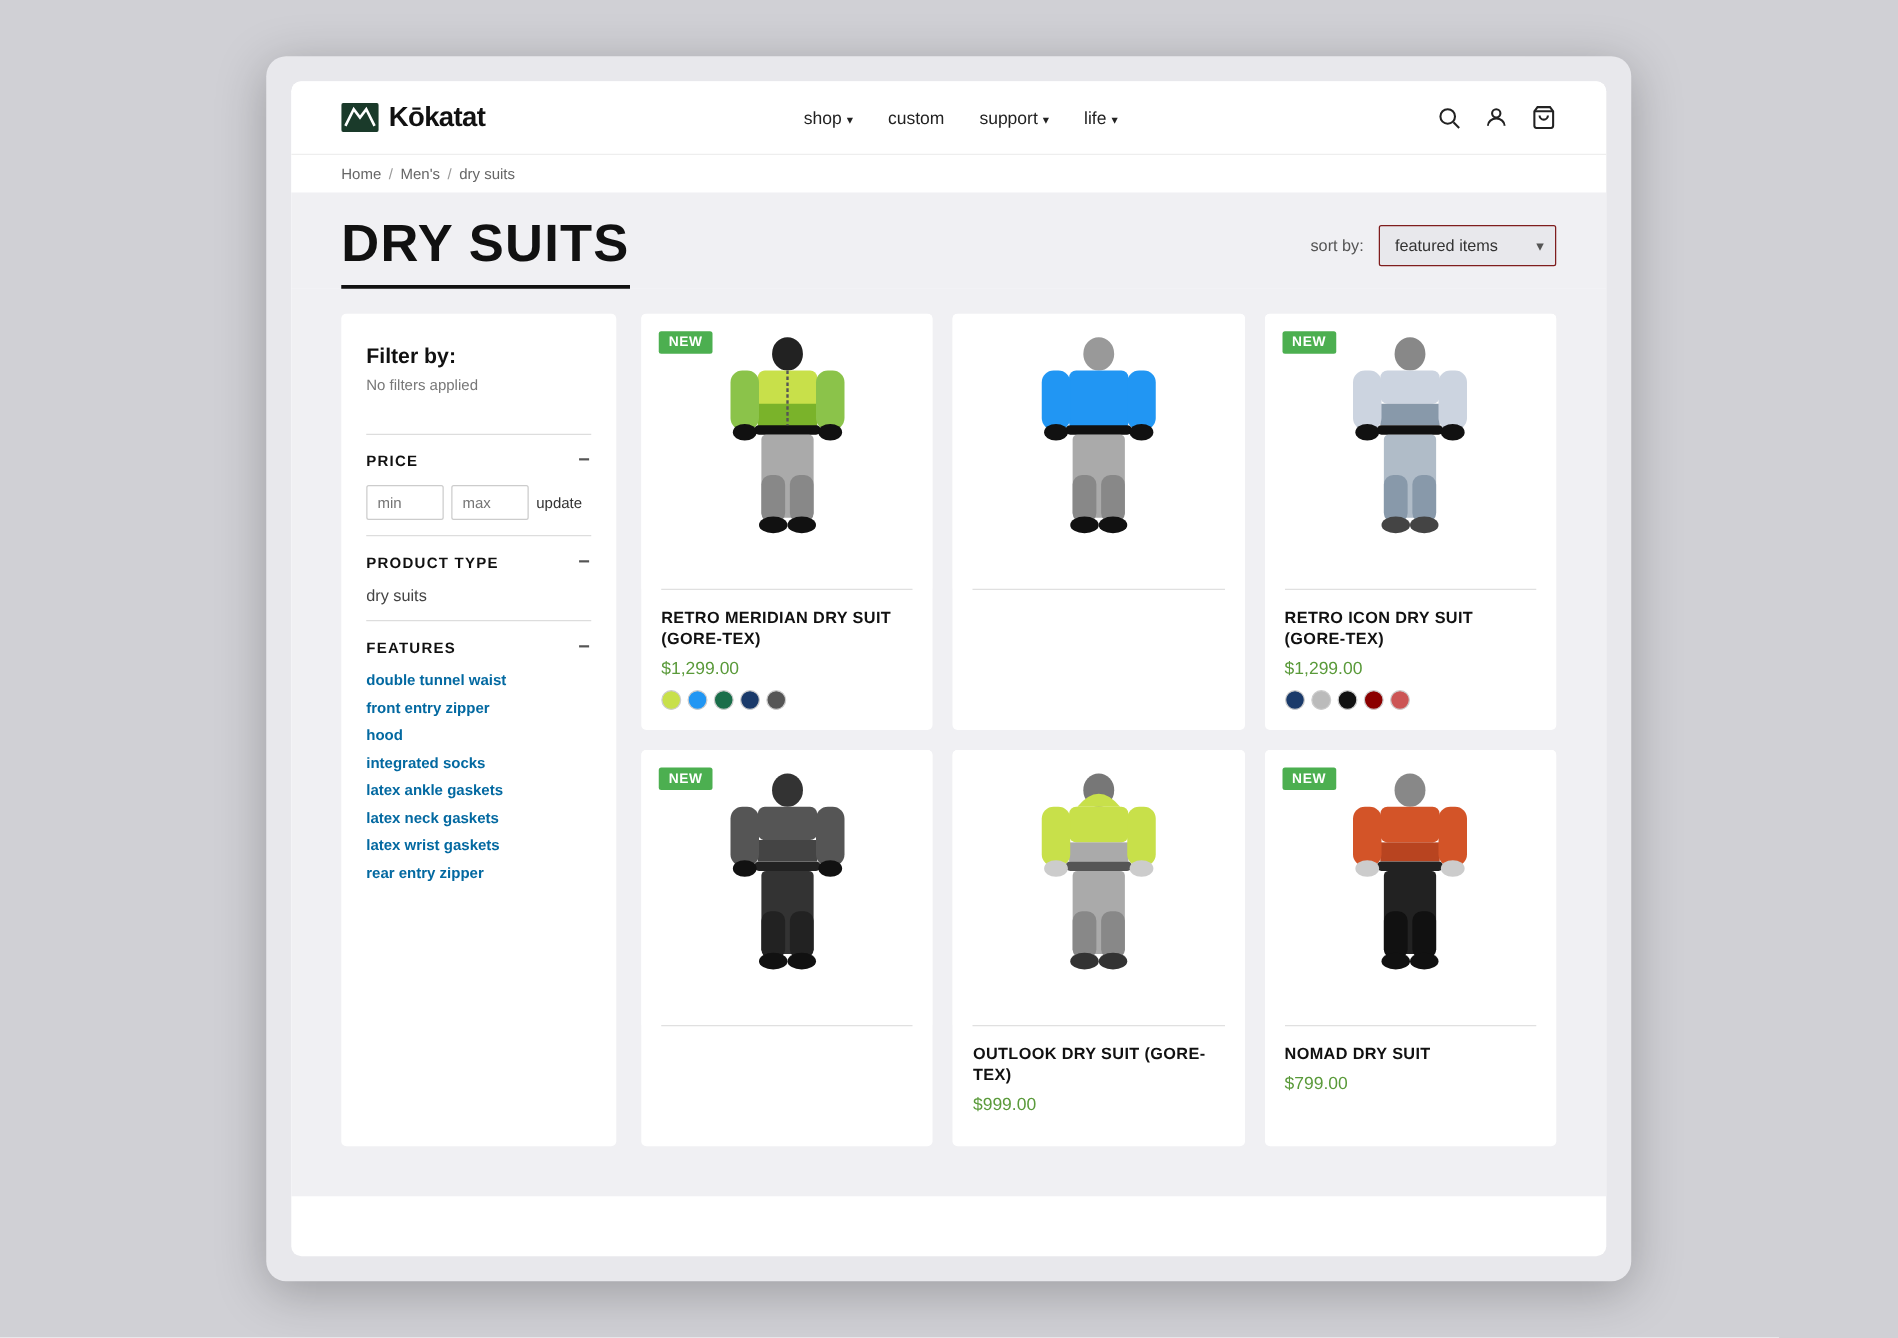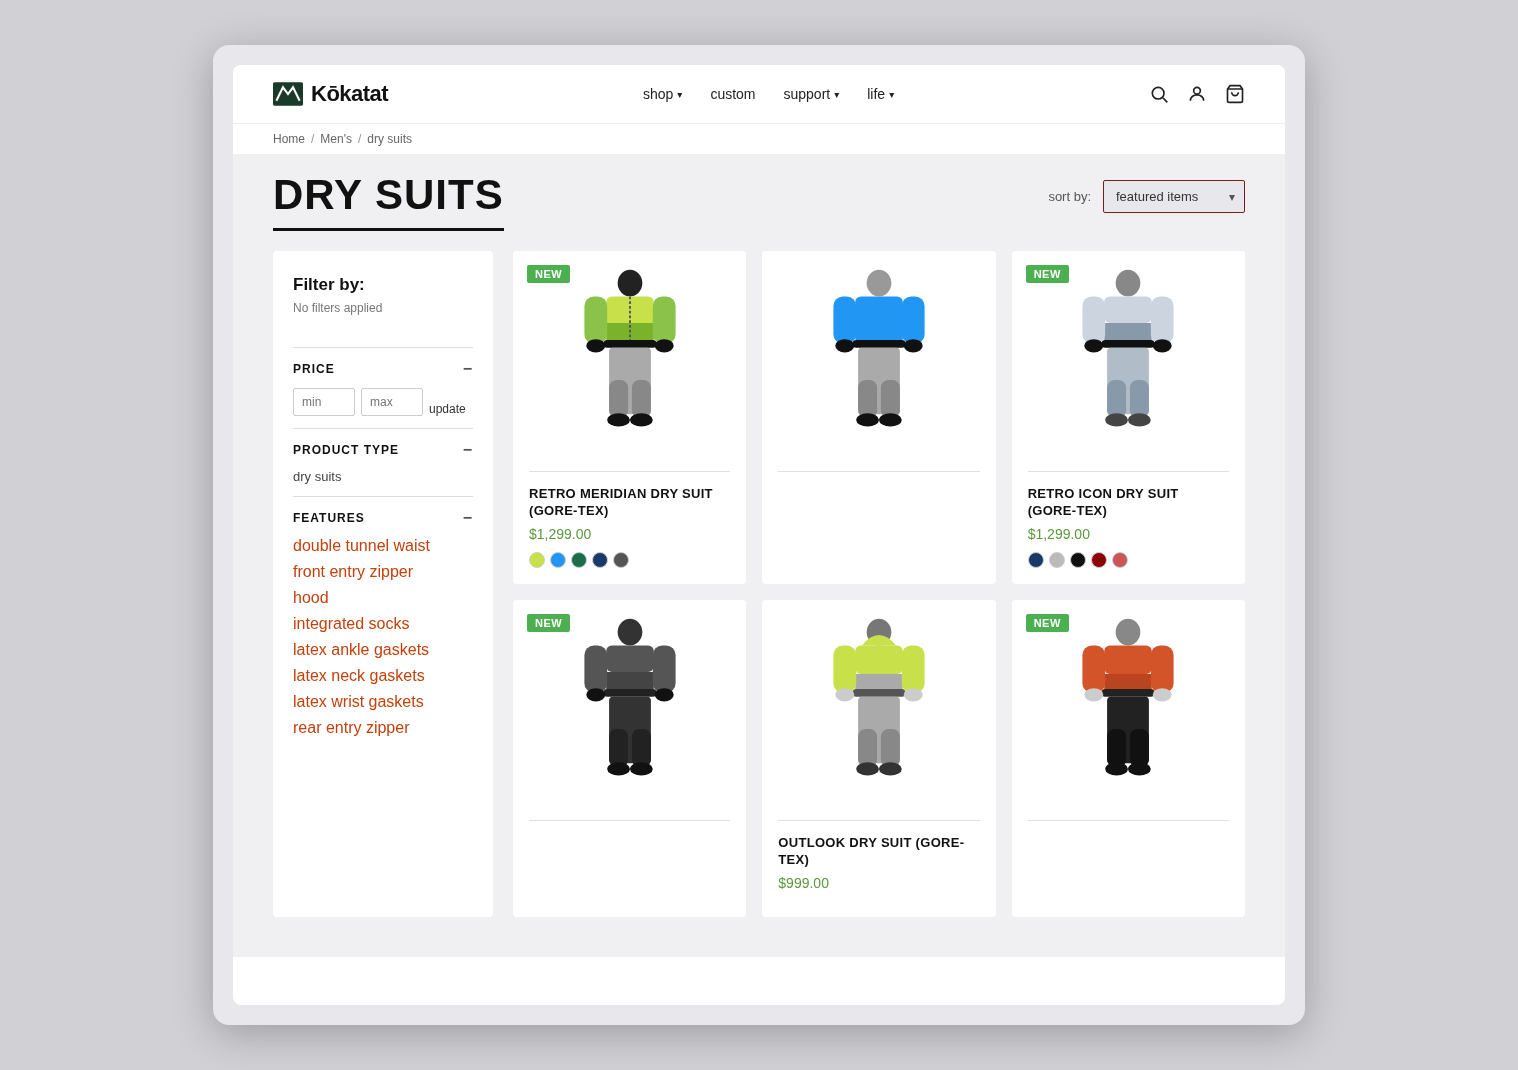--- a/index.html
+++ b/index.html
@@ -52,21 +52,21 @@
     .nav {
       display: flex;
       align-items: center;
       gap: 28px;
     }
     .nav-item {
       font-size: 14px;
       color: #222;
       cursor: pointer;
       display: flex;
-      align-items: center;
+      align-items: flex-end;
       gap: 4px;
     }
     .nav-item .chevron {
       font-size: 10px;
     }
     .nav-icons {
       display: flex;
       align-items: center;
       gap: 18px;
     }
@@ -192,21 +192,21 @@
       margin-bottom: 10px;
     }
     .filter-section-title .minus {
       font-size: 16px;
       color: #555;
       cursor: pointer;
     }
     .price-inputs {
       display: flex;
       gap: 6px;
-      align-items: flex-end;
+      align-items: center;
       margin-bottom: 8px;
     }
     .price-input {
       width: 62px;
       border: 1px solid #ccc;
       padding: 6px 8px;
       font-size: 12px;
       color: #777;
       border-radius: 2px;
     }
@@ -218,24 +218,25 @@
       cursor: pointer;
       font-weight: 500;
     }
     .product-type-item {
       font-size: 13px;
       color: #444;
       cursor: pointer;
       margin-bottom: 6px;
     }
     .feature-item {
-      font-size: 16px;
-      color: #c2410c;
+      font-size: 12px;
+      color: #0369a1;
       margin-bottom: 8px;
       cursor: pointer;
+      font-weight: bold;
     }
 
     
     .product-grid {
       flex: 1;
       display: grid;
       grid-template-columns: repeat(3, 1fr);
       gap: 16px;
     }
     .product-card {
@@ -597,18 +598,22 @@
               <ellipse cx="34" cy="84" rx="10" ry="7" fill="#ccc"></ellipse>
               <ellipse cx="106" cy="84" rx="10" ry="7" fill="#ccc"></ellipse>
               <rect x="48" y="86" width="44" height="70" rx="4" fill="#222"></rect>
               <rect x="48" y="120" width="20" height="40" rx="8" fill="#111"></rect>
               <rect x="72" y="120" width="20" height="40" rx="8" fill="#111"></rect>
               <ellipse cx="58" cy="162" rx="12" ry="7" fill="#111"></ellipse>
               <ellipse cx="82" cy="162" rx="12" ry="7" fill="#111"></ellipse>
             </svg>
           </div>
           <hr class="product-divider">
+          <div class="product-info">
+            <div class="product-name">NOMAD DRY SUIT</div>
+            <div class="product-price">$799.00</div>
+          </div>
         </div>
 
       </div>
     </div>
   </div>
 </div>
 
 </body></html>

